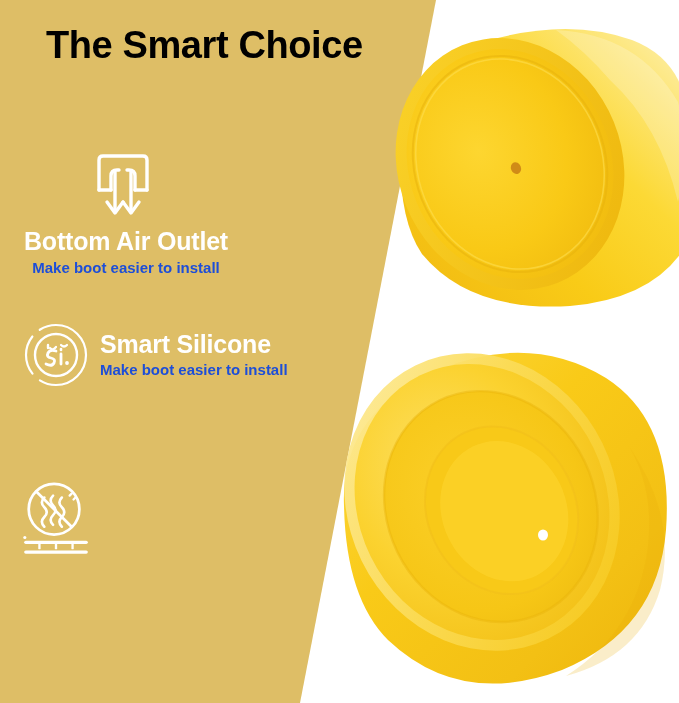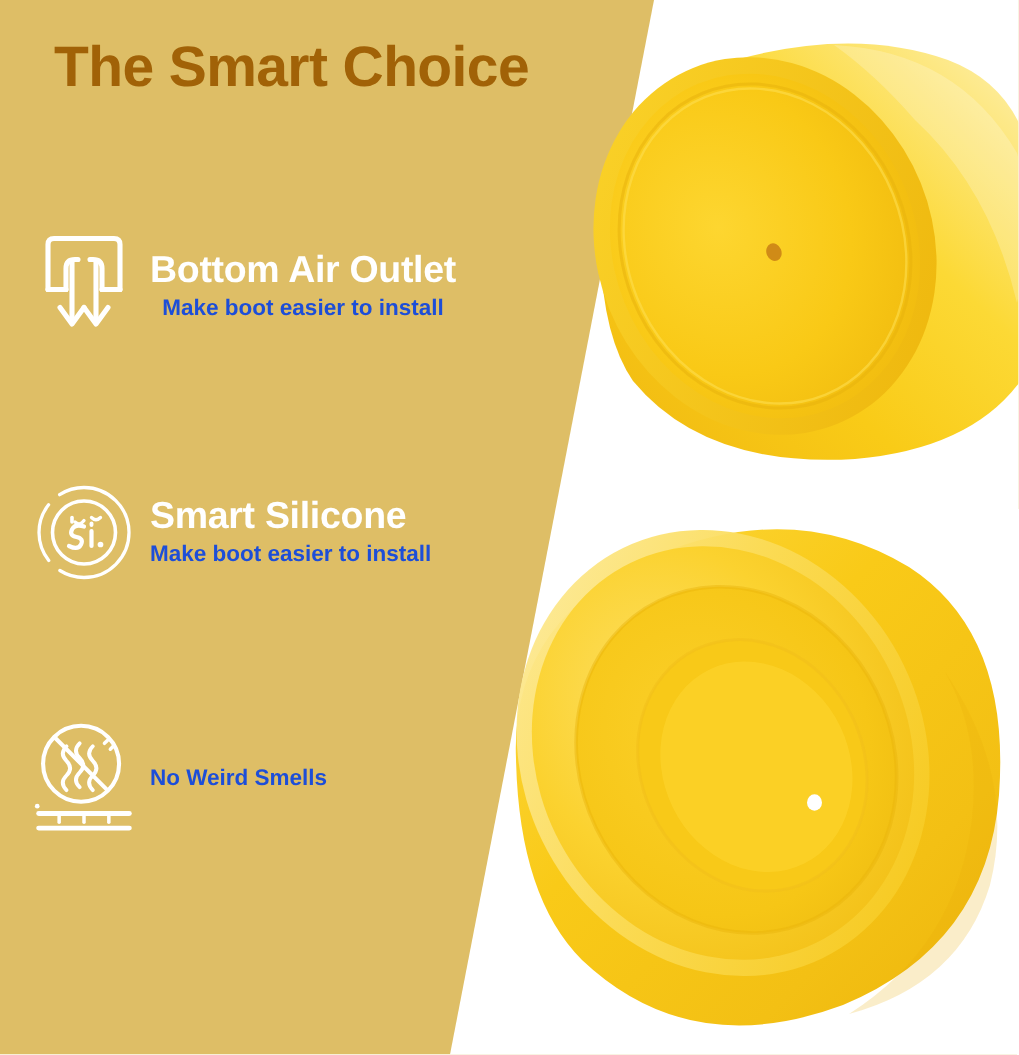--- a/index.html
+++ b/index.html
@@ -14,35 +14,35 @@
 
   
   #tan-panel{
     position:absolute;left:0;top:0;width:440px;height:703px;
     background:#debe66;
     clip-path:polygon(0 0, 436px 0, 300px 703px, 0 703px);
   }
 
   
   #headline{
-    position:absolute;left:36px;top:24px;
-    color:#a16207;
+    position:absolute;left:46px;top:24px;
+    color:#000000;
     font-size:38px;font-weight:bold;
     letter-spacing:-0.4px;
     line-height:1.15;
     white-space:nowrap;
   }
 
   
   .feature{
     position:absolute;
     display:flex;align-items:center;
     left:18px;
   }
-  #feature-0{top:148px;}
+  #feature-0{top:148px;flex-direction:column;}
   #feature-1{top:312px;}
   #feature-2{top:474px;}
 
   .feature-icon{
     width:76px;height:86px;
     flex:0 0 76px;
     display:flex;align-items:center;justify-content:center;
   }
   .feature-text{margin-left:6px;}
   .feature-title{
@@ -145,21 +145,20 @@
           <path d="M8 68 L70 68" stroke-width="3.4"></path>
           <path d="M8 78 L70 78" stroke-width="3.4"></path>
           <path d="M22 68 L22 74" stroke-width="2.4"></path>
           <path d="M39 68 L39 74" stroke-width="2.4"></path>
           <path d="M56 68 L56 74" stroke-width="2.4"></path>
           <circle cx="7" cy="63" r="1.6" fill="#ffffff" stroke="none"></circle>
         </g>
       </svg>
     </div>
     <div class="feature-text">
-      <div class="feature-sub">No Weird Smells</div>
     </div>
   </div>
 
   <div id="product-area">
 
     <svg id="boot-top" viewBox="0 0 330 310">
       <defs>
         <linearGradient id="gBodyTop" x1="0" y1="1" x2="1" y2="0">
           <stop offset="0%" stop-color="#f0b811"></stop>
           <stop offset="35%" stop-color="#f9cb17"></stop>

